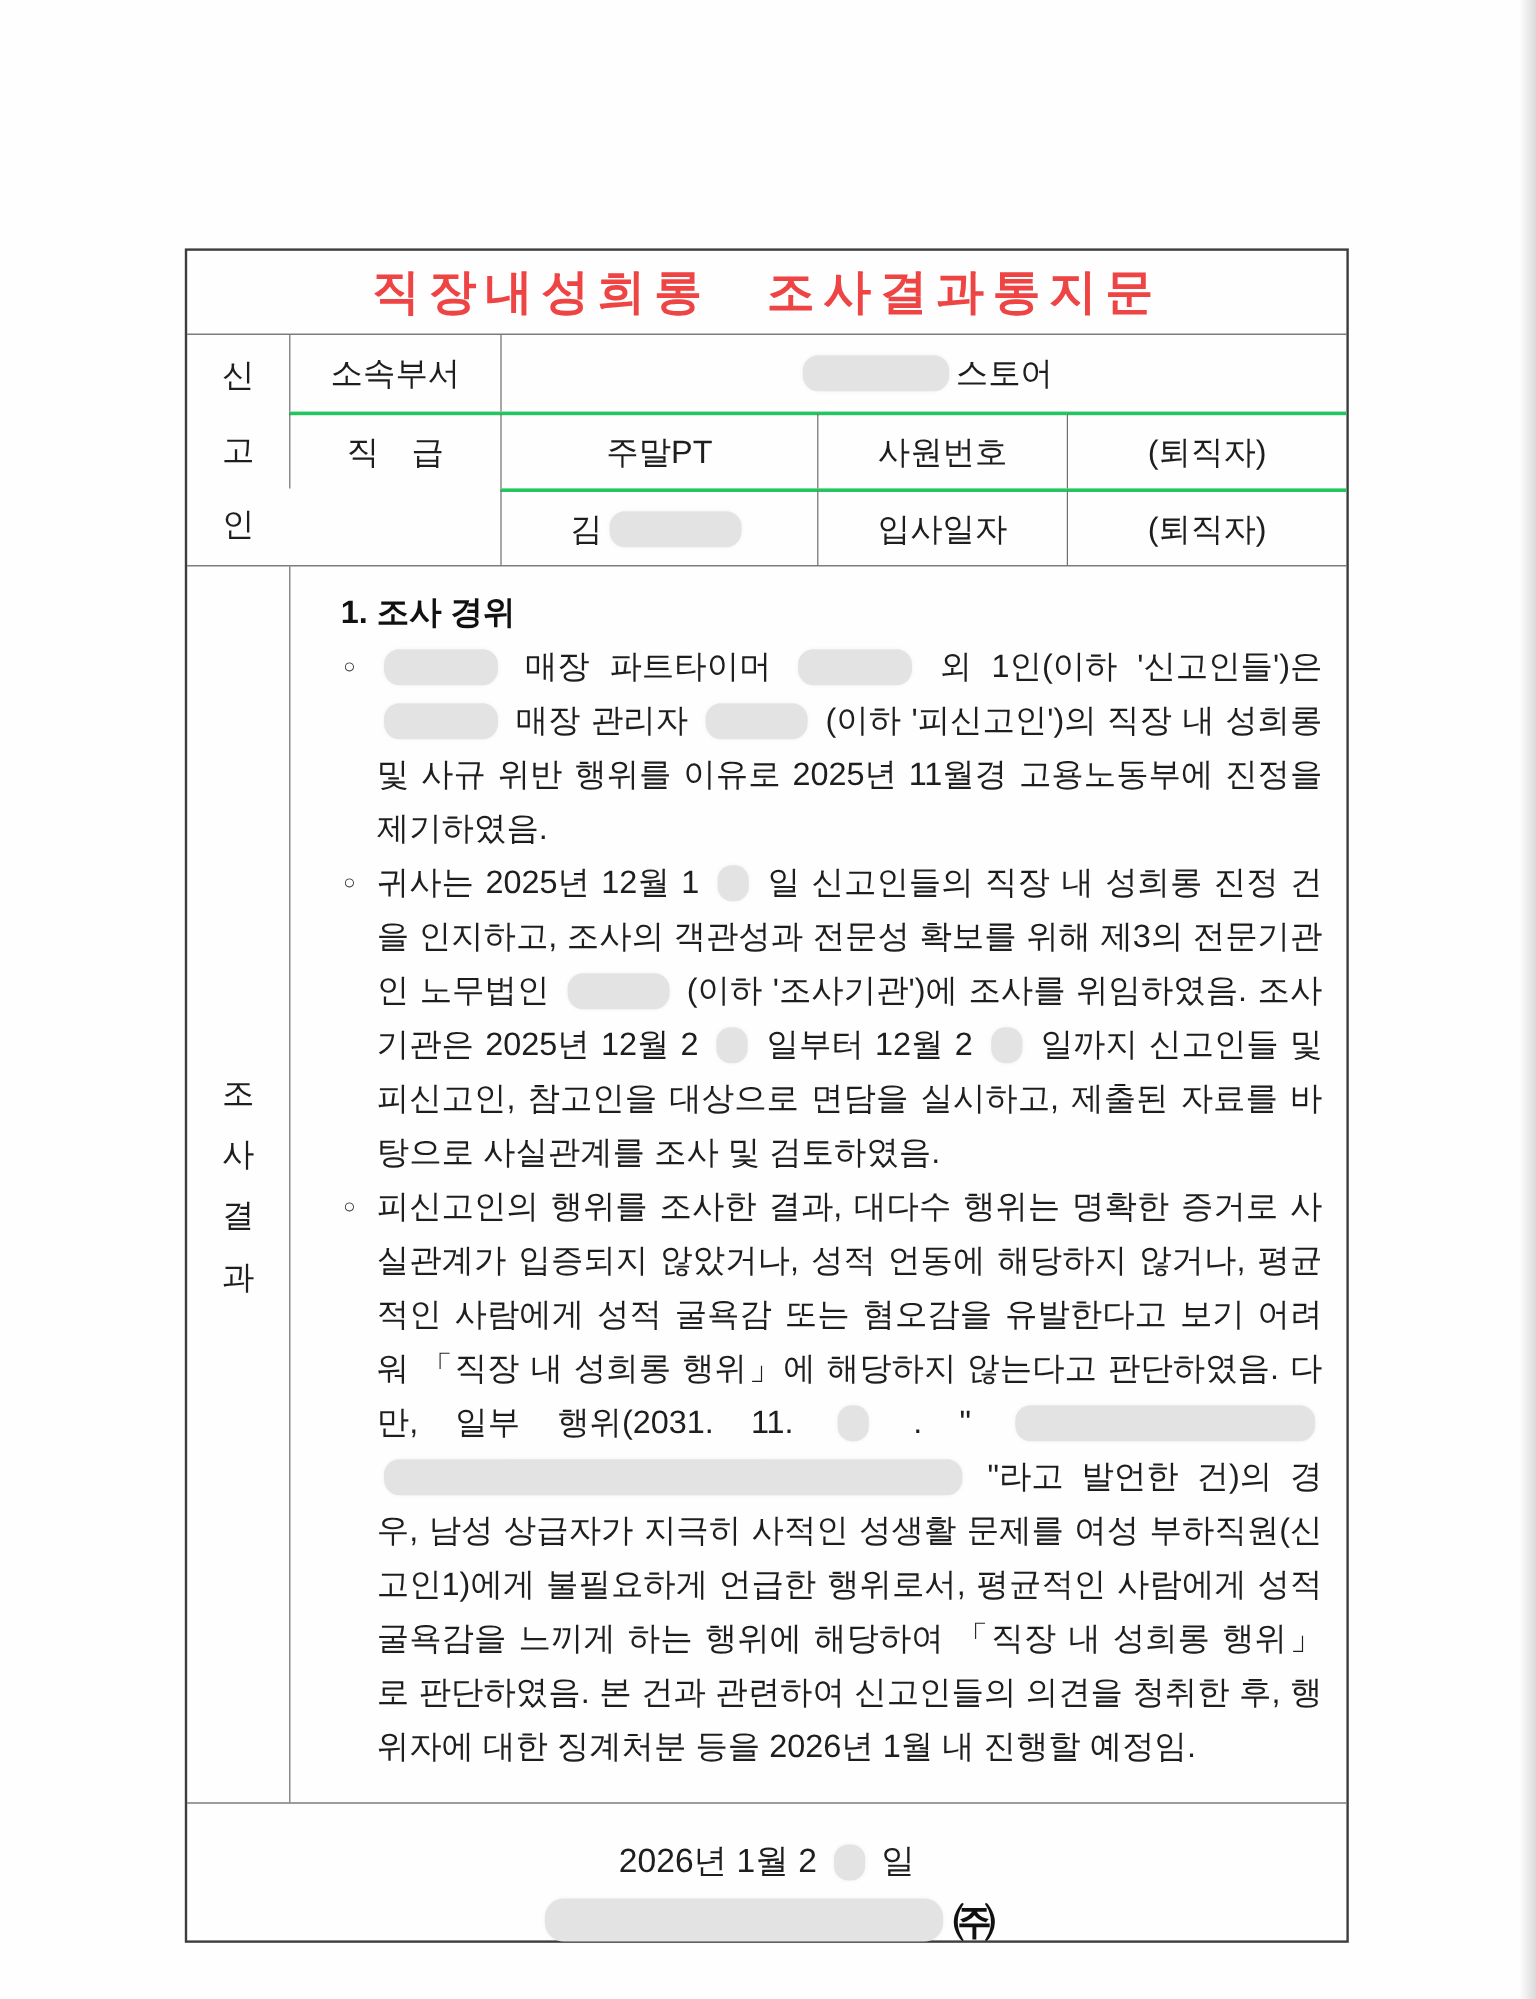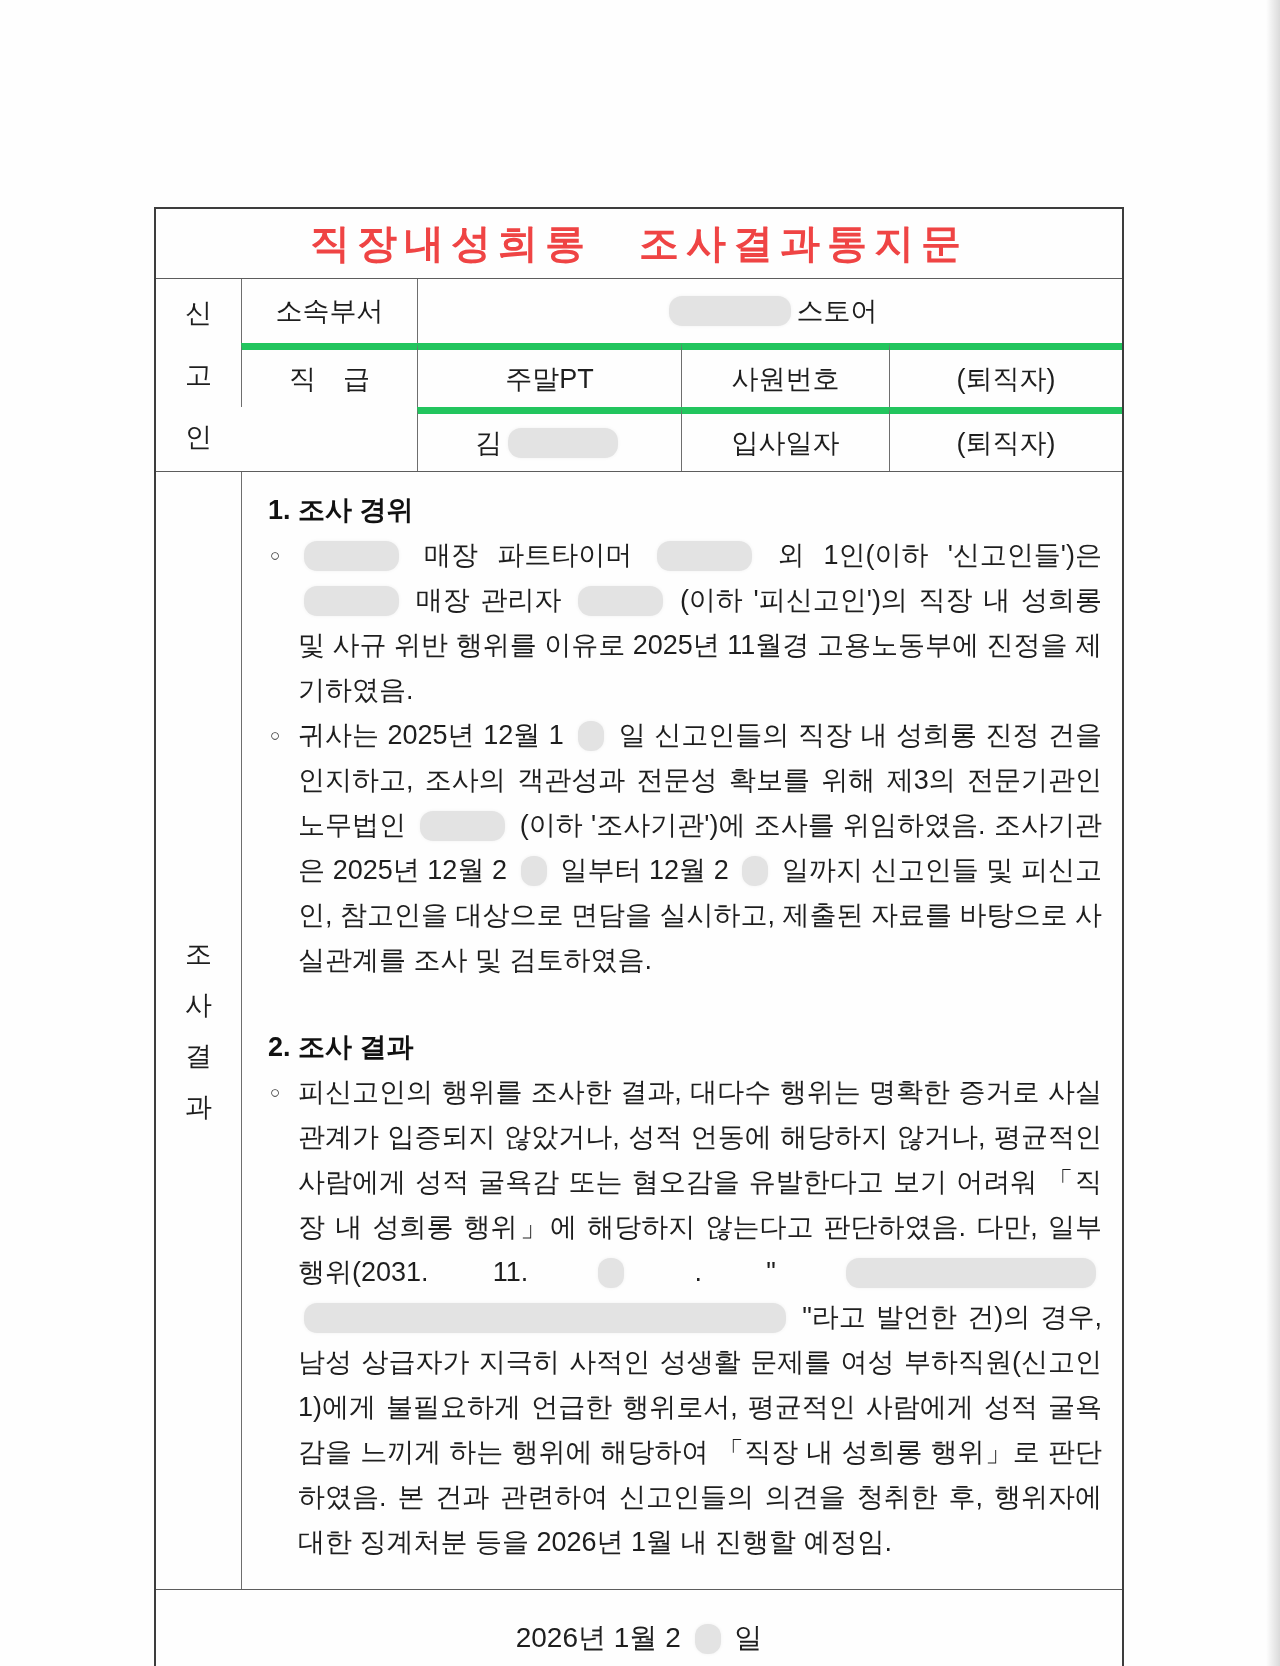--- a/index.html
+++ b/index.html
@@ -33,21 +33,21 @@
   .reporter-grid {
     display: grid;
     grid-template-columns: 85px 176px 264px 208px 1fr;
     grid-template-rows: 64px 64px 64px;
     border-bottom: 1px solid #5c5c5c;
   }
   .cell {
     display: flex; align-items: center; justify-content: center;
     font-size: 27px; color: #1e1e1e;
     border-left: 1px solid #6e6e6e;
-    border-top: 7px solid #22c55e;
+    border-top: 3px solid #22c55e;
     white-space: nowrap;
   }
   .cell.no-top { border-top: none; }
   .vlabel {
     grid-row: 1 / span 3; grid-column: 1;
     display: flex; flex-direction: column; align-items: center; justify-content: center;
     gap: 26px; font-size: 27px;
     border-left: none; border-top: none;
   }
   .span3 { grid-column: 3 / span 3; }
@@ -57,21 +57,21 @@
     grid-template-columns: 85px 1fr;
     border-bottom: 1px solid #5c5c5c;
     min-height: 918px;
   }
   .result-label {
     display: flex; flex-direction: column; align-items: center; justify-content: center;
     gap: 15px; font-size: 27px;
   }
   .result-content {
     border-left: 1px solid #6e6e6e;
-    padding: 16px 20px 24px 26px;
+    padding: 16px 20px 24px 42px;
     font-size: 27px; line-height: 45px;
     text-align: justify;
   }
   .result-content .heading { font-weight: 700; color: #111; text-align: left; }
   .heading-2 { margin-top: 42px; }
   .para { position: relative; padding-left: 30px; }
   .bullet {
     position: absolute; left: 2px; top: 0px;
     font-size: 17px; color: #333;
   }
@@ -180,21 +180,20 @@
         <span class="redact w-s"></span>
         <span>일 신고인들의 직장 내 성희롱 진정 건을 인지하고, 조사의 객관성과 전문성 확보를 위해 제3의 전문기관인 노무법인</span>
         <span class="redact w-m2"></span>
         <span>(이하 '조사기관')에 조사를 위임하였음. 조사기관은 2025년 12월 2</span>
         <span class="redact w-s"></span>
         <span>일부터 12월 2</span>
         <span class="redact w-s"></span>
         <span>일까지 신고인들 및 피신고인, 참고인을 대상으로 면담을 실시하고, 제출된 자료를 바탕으로 사실관계를 조사 및 검토하였음.</span>
       </p>
 
-      <div class="heading heading-2">2. 조사 결과</div>
 
       <p class="para">
         <span class="bullet">○</span>
         <span>피신고인의 행위를 조사한 결과, 대다수 행위는 명확한 증거로 사실관계가 입증되지 않았거나, 성적 언동에 해당하지 않거나, 평균적인 사람에게 성적 굴욕감 또는 혐오감을 유발한다고 보기 어려워 「직장 내 성희롱 행위」에 해당하지 않는다고 판단하였음. 다만, 일부 행위(2031. 11.</span>
         <span class="redact w-s"></span>
         <span>. "</span>
         <span class="redact w-l"></span>
         <span class="redact w-xl"></span>
         <span>"라고 발언한 건)의 경우, 남성 상급자가 지극히 사적인 성생활 문제를 여성 부하직원(신고인1)에게 불필요하게 언급한 행위로서, 평균적인 사람에게 성적 굴욕감을 느끼게 하는 행위에 해당하여 「직장 내 성희롱 행위」로 판단하였음. 본 건과 관련하여 신고인들의 의견을 청취한 후, 행위자에 대한 징계처분 등을 2026년 1월 내 진행할 예정임.</span>
       </p>

